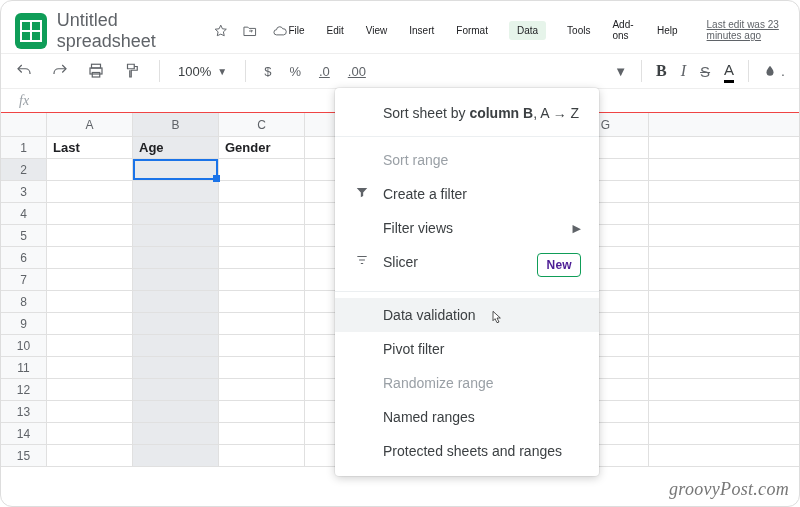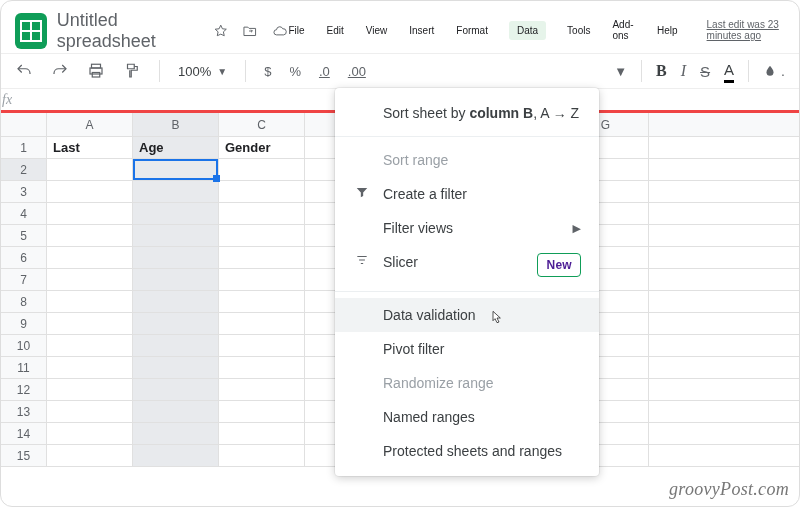--- a/index.html
+++ b/index.html
@@ -36,21 +36,21 @@
   .toolbar-right { display:flex; align-items:center; gap:14px; margin-left:auto;}
   .fmt-bold { font-weight:700; font-family:Georgia, serif; font-size:16px; color:#3c4043;}
   .fmt-italic { font-style:italic; font-family:Georgia, serif; font-size:16px; color:#5f6368;}
   .fmt-strike { text-decoration:line-through; font-size:15px; color:#5f6368;}
   .fmt-textcolor { font-size:15px; color:#3c4043; position:relative; padding-bottom:3px;}
   .fmt-textcolor::after { content:""; position:absolute; left:0; right:0; bottom:-2px; height:3px; background:#000;}
   .fillbtn { position:relative;}
   .fillbtn .drop { width:14px; height:14px;}
 
   
-  .fxbar { display:flex; align-items:center; border-bottom:3px solid #ef4444; padding:4px 1px; font-style:italic; color:#9aa0a6; font-size:14px; height:24px;}
+  .fxbar { display:flex; align-items:center; border-bottom:1px solid #ef4444; padding:4px 18px; font-style:italic; color:#9aa0a6; font-size:14px; height:24px;}
   .fxbar span.fx { font-family: Georgia, serif; font-style:italic; }
 
   
   .sheet { position:relative; }
   .colheaders { display:flex; height:24px; background:#f8f9fa; border-bottom:1px solid #e0e0e0;}
   .corner { width:46px; border-right:1px solid #e0e0e0;}
   .colhdr { text-align:center; font-size:12px; color:#5f6368; border-right:1px solid #e0e0e0; line-height:24px;}
   .colA{width:86px;} .colB{width:86px;background:#e8eaed;} .colC{width:86px;} .colD{width:86px;} .colE{width:86px;} .colF{width:86px;} .colG{width:86px;}
   .rows { }
   .row { display:flex; height:22px; border-bottom:1px solid #e0e0e0;}

